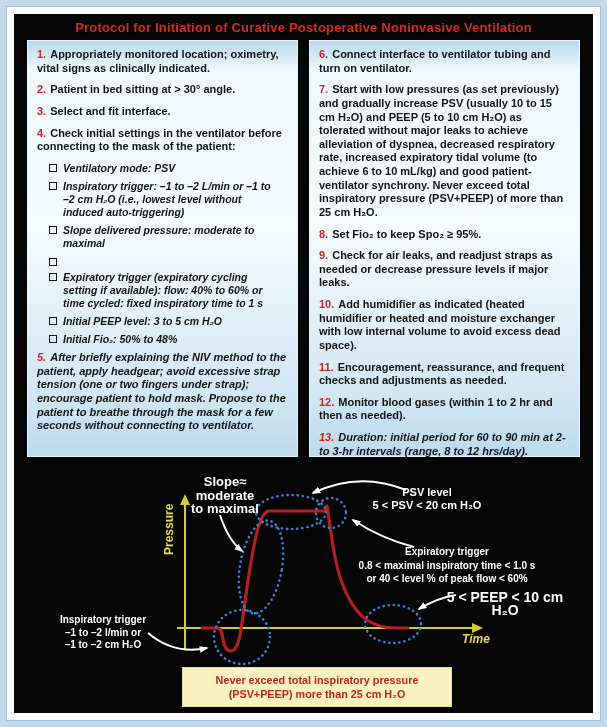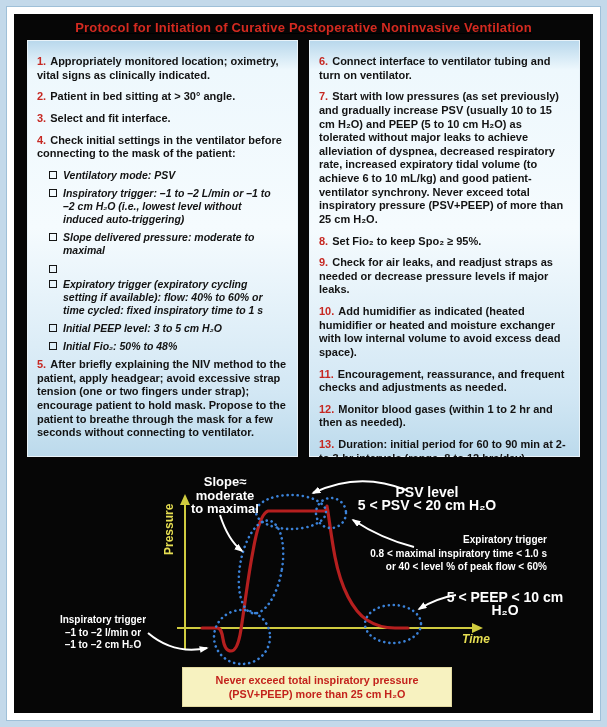--- a/index.html
+++ b/index.html
@@ -34,26 +34,26 @@
   
   .columns {
     height: 417px;
     display: flex; gap: 11px;
     padding: 0 13px;
   }
   .proto-box {
     flex: 1 1 0;
     background: linear-gradient(180deg, #b9d8ec 0%, #eef8fd 7%, #f5fbfe 45%, #d2e7f4 85%, #bcdaec 100%);
     border: 1px solid #e9f3f9;
-    padding: 14px 9px 6px 9px;
+    padding: 7px 9px 6px 9px;
     color: #131313;
     font-size: 11px; line-height: 1.24; font-weight: 700;
   }
   .item { margin-bottom: 8px; }
-  .item:last-child { margin-bottom: 0; }
+  .item:last-child { margin-bottom: 0; font-style: italic; }
   .num { color: #c62822; margin-right: 4px; }
 
   .subitems { margin: 2px 11px 2px 12px; }
   .subitem {
     display: flex; align-items: flex-start;
     font-style: italic; font-size: 10.5px; line-height: 1.25;
     margin-bottom: 5px;
   }
   .cbx {
     flex: none; width: 8px; height: 8px;
@@ -65,37 +65,37 @@
   
   .diagram {
     position: relative;
     width: 579px; height: 256px;
     background: #060606;
   }
   .diagram svg { position: absolute; left: 0; top: 0; }
 
   .anno {
     position: absolute; color: #ffffff; font-weight: 700;
-    font-size: 14px; line-height: 13px; text-align: center;
+    font-size: 11px; line-height: 13px; text-align: center;
   }
   .pre { white-space: pre-line; }
 
   .axis-label { color: #e6de52; font-weight: 700; font-size: 12px; }
   .pressure-label {
     position: absolute; left: 146px; top: 40px; height: 64px; width: 18px;
     display: flex; align-items: center; justify-content: center;
     writing-mode: vertical-rl; transform: rotate(180deg);
   }
   .time-label {
     position: absolute; left: 432px; top: 175px; width: 60px; text-align: center; font-style: italic;
   }
 
   .slope-anno { left: 161px; top: 18px; width: 100px; font-size: 13px; line-height: 13.5px; }
   .psv-anno   { left: 330px; top: 29px; width: 166px; }
-  .exp-anno   { left: 333px; top: 76px; width: 200px; font-size: 10px; line-height: 13.5px; text-align: right; }
+  .exp-anno   { left: 333px; top: 88px; width: 200px; font-size: 10px; line-height: 13.5px; }
   .peep-anno  { left: 421px; top: 134px; width: 140px; font-size: 14px; }
   .insp-anno  { left: 29px;  top: 157px; width: 120px; font-size: 10px; line-height: 12.5px; }
 
   .warning-box {
     position: absolute; left: 168px; top: 210px; width: 270px;
     background: #f7f2c0;
     border: 1px solid #e3daa0;
     color: #c3231c; font-weight: 700; font-size: 10.8px; line-height: 14px;
     text-align: center; padding: 5px 24px;
   }

